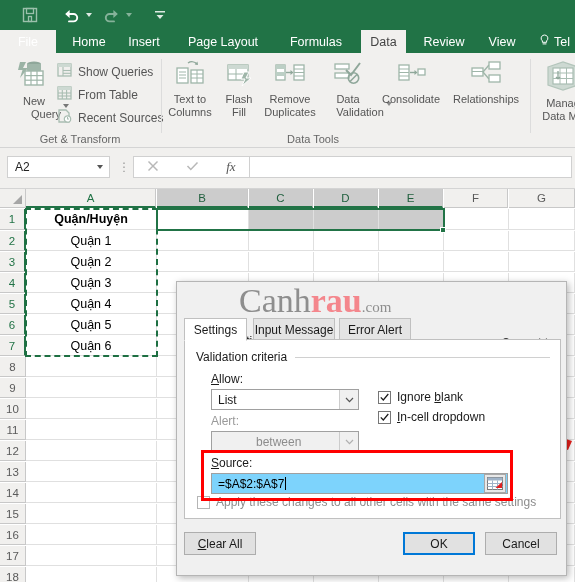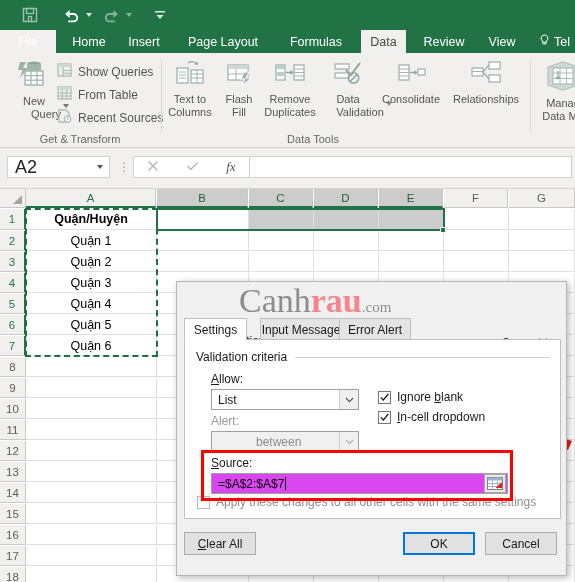--- a/index.html
+++ b/index.html
@@ -112,21 +112,21 @@
   }
   .namebox {
     position: absolute; left: 7px; top: 8px;
     width: 103px; height: 22px;
     background: #ffffff;
     border: 1px solid #d0d0d0;
     display: flex; align-items: center;
   }
   .namebox .nb-val {
     flex: 1; padding-left: 7px;
-    font-size: 18px; color: #222222;
+    font-size: 12px; color: #222222;
   }
   .namebox .nb-arrow {
     width: 18px; display: flex; align-items: center; justify-content: center;
     color: #555;
   }
   .fb-dots {
     position: absolute; left: 118px; top: 12px;
     font-size: 12px; color: #999; letter-spacing: 0;
     line-height: 14px;
   }
@@ -349,21 +349,21 @@
     flex: none;
   }
   .chkbox.dim { border-color: #b5b5b5; }
   .chk-tick {
     width: 9px; height: 9px;
   }
 
   .src-input {
     position: absolute;
     height: 21px;
-    background: #d946ef;
+    background: #7dd3fc;
     border: 1px solid #a0a0a0;
     display: flex; align-items: center;
   }
   .src-input .sval {
     flex: 1; padding-left: 6px;
     font-size: 12px; color: #000;
     white-space: nowrap;
   }
   .caret {
     display: inline-block;
@@ -935,21 +935,21 @@
     </div>
 
     <div class="watermark">
       <span class="wm-a">Canh</span><span class="wm-b">rau</span><span class="wm-c">.com</span>
     </div>
 
     <div class="dtabs">
       <div class="dtab active" style="left:0px;width:63px;">
         <span>Settings</span>
       </div>
-      <div class="dtab" style="left:76px;width:82px;">
+      <div class="dtab" style="left:69px;width:82px;">
         <span>Input Message</span>
       </div>
       <div class="dtab" style="left:155px;width:72px;">
         <span>Error Alert</span>
       </div>
     </div>
 
     <div class="dpane">
 
       <div class="crit-label">Validation criteria</div>

